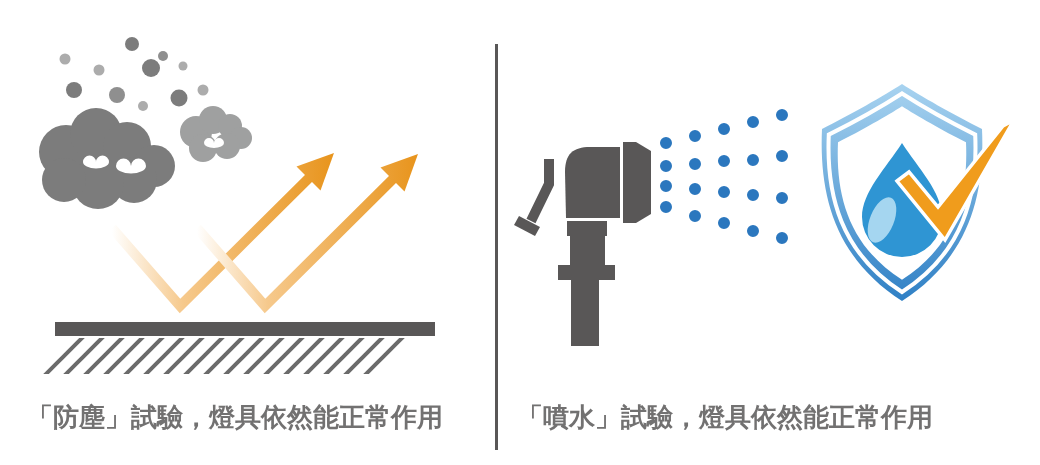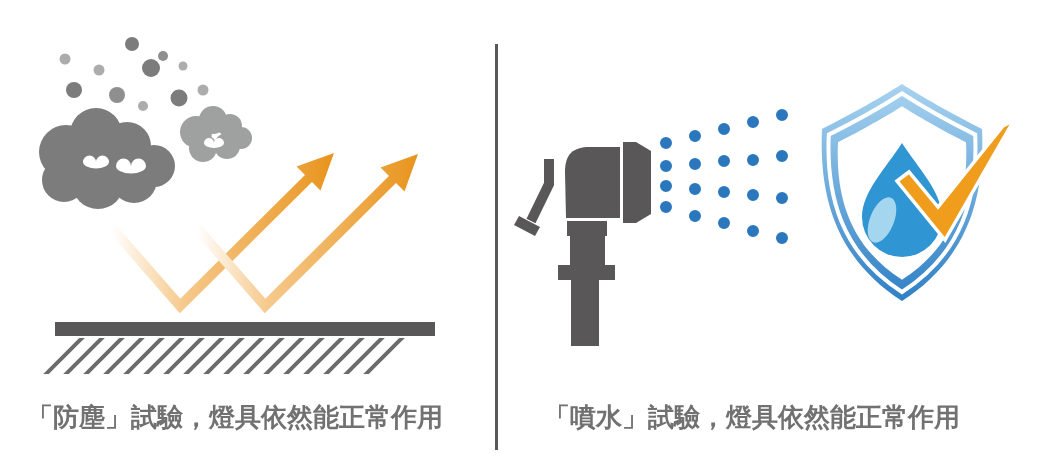--- a/index.html
+++ b/index.html
@@ -6,21 +6,21 @@
   .stage{
     position:relative;width:1040px;height:465px;background:var(--bg,#fff);
     font-family:Liberation Mono, monospace;overflow:hidden;
   }
   .stage svg{position:absolute;left:0;top:0;}
   .caption{
     position:absolute;top:400px;font-size:26px;font-weight:bold;
     color:var(--text-gray,#727171);letter-spacing:0px;white-space:nowrap;
   }
   .caption.left{left:27px;}
-  .caption.right{left:544px;}
+  .caption.right{left:517px;}
 
   
   .g-dark{fill:var(--gray-dark);}
   .cloud-big{fill:var(--cloud-gray);}
   .cloud-small{fill:var(--cloud-gray-light);}
   .cutout{fill:var(--bg);}
   .p-dark{fill:var(--cloud-gray);}
   .p-mid{fill:var(--particle-mid);}
   .p-light{fill:var(--particle-light);}
   .hatch-line{stroke:var(--gray-hatch);stroke-width:4;}

